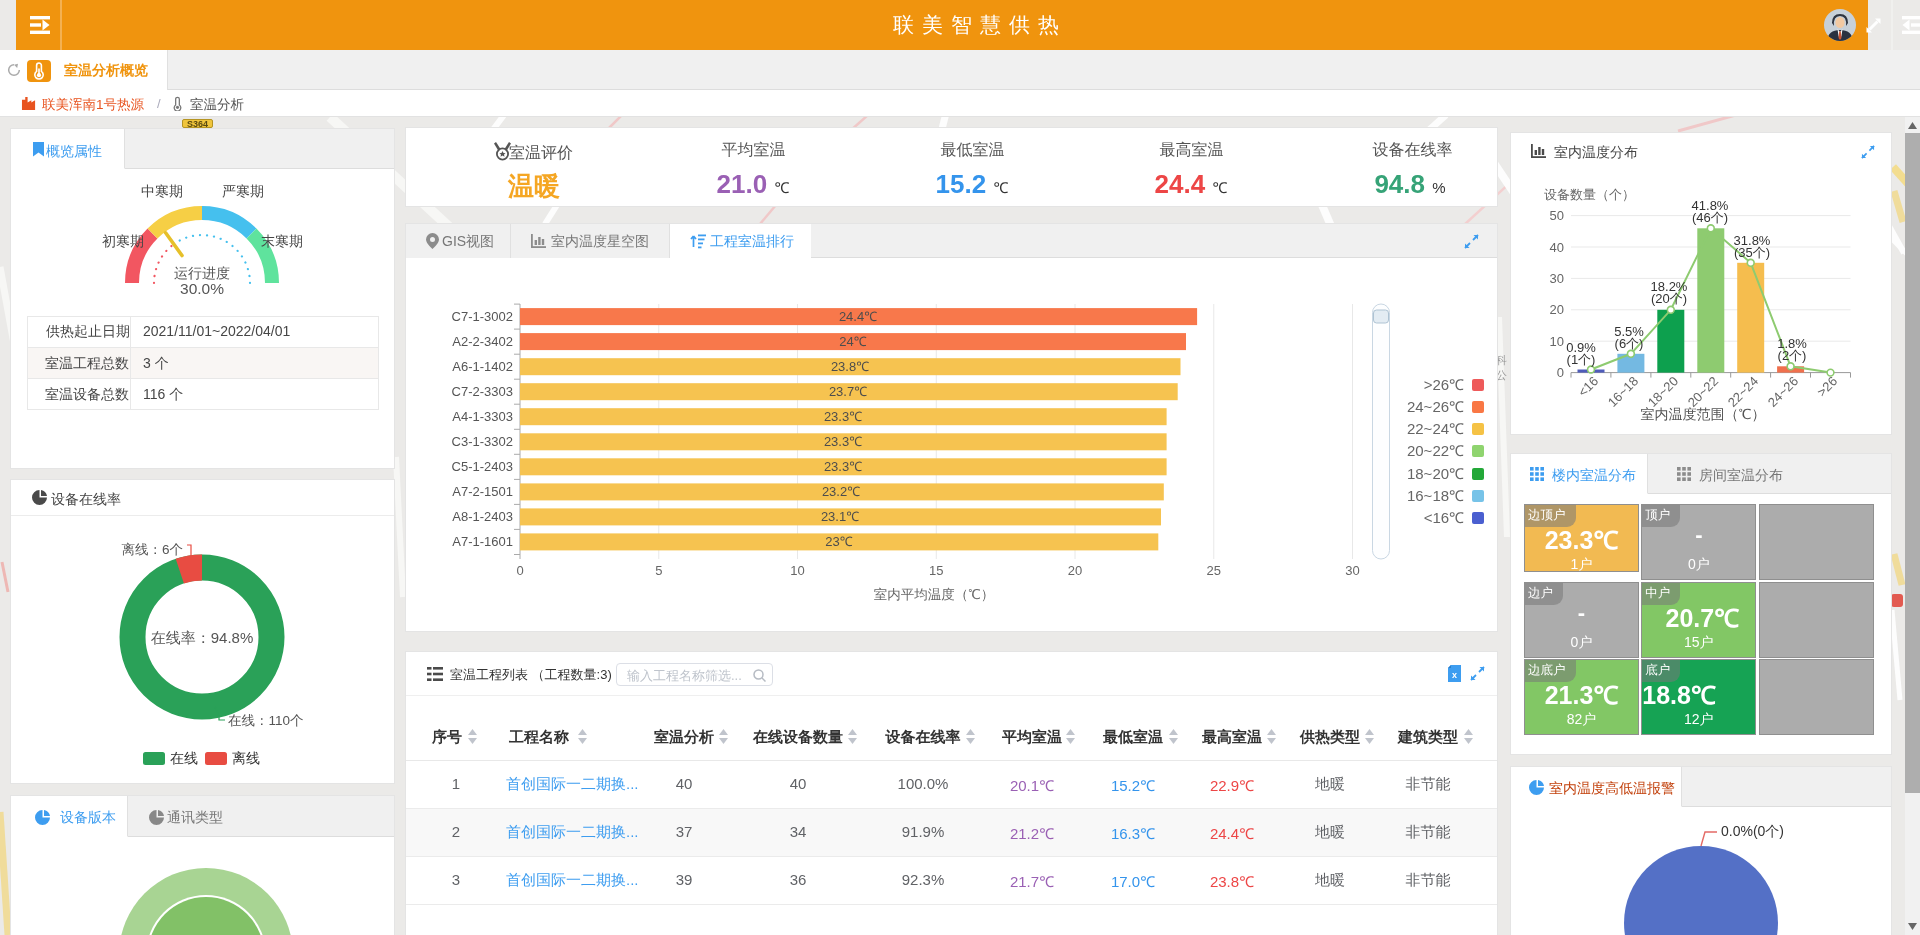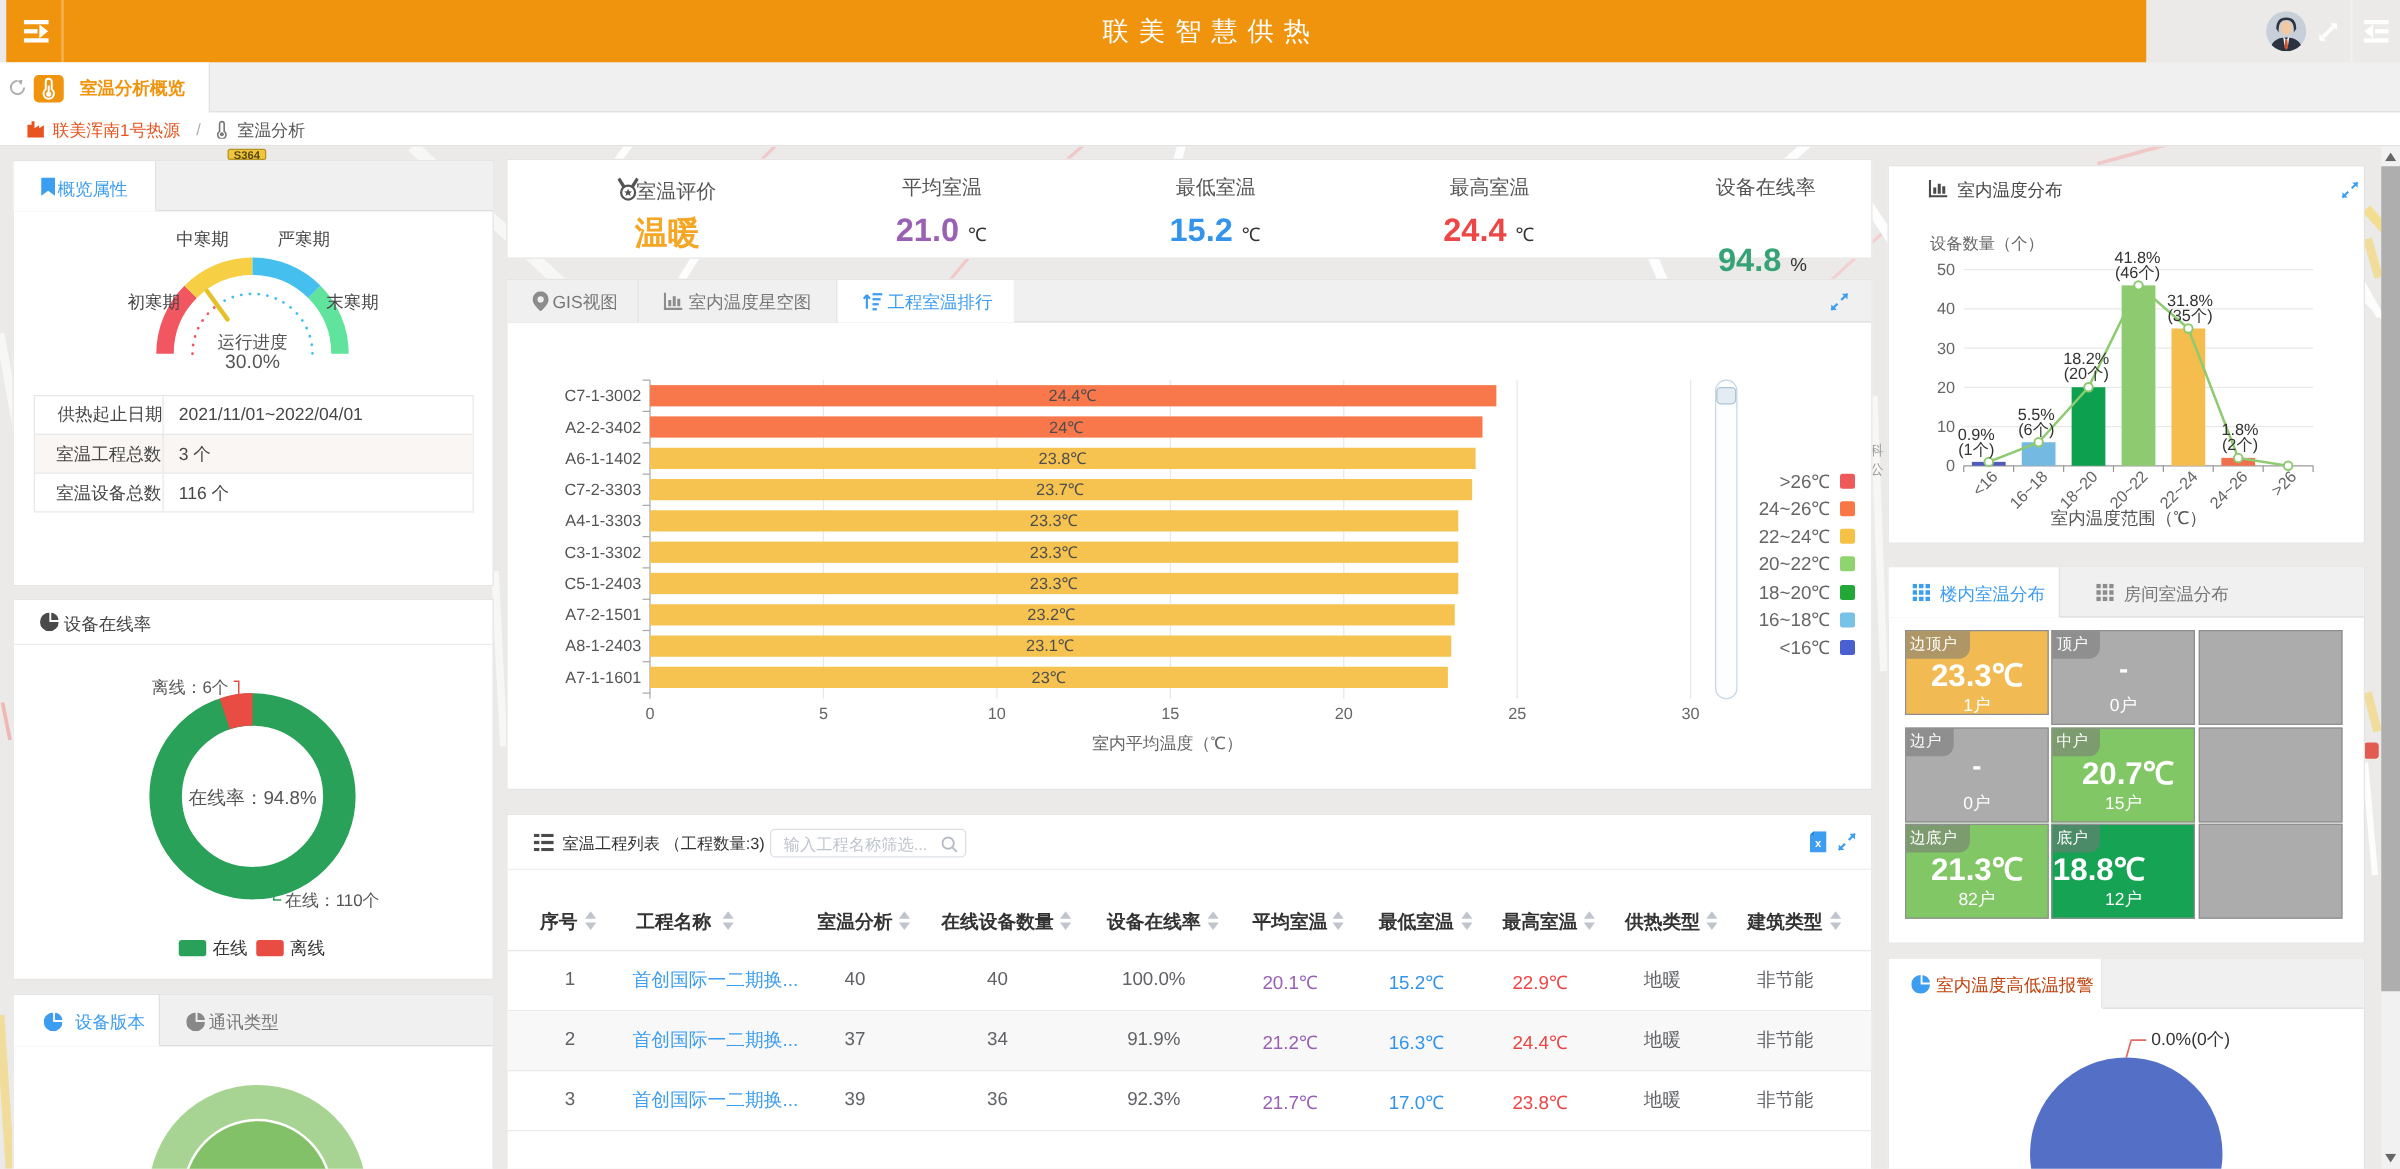--- a/index.html
+++ b/index.html
@@ -39,21 +39,21 @@
  <path d="M1889 109 L1904 136" stroke="#fdfdfd" stroke-width="6" fill="none"></path>
  <path d="M1894 437 L1902 468" stroke="#f0dc9b" stroke-width="7" fill="none"></path>
  <path d="M1892 493 L1900 583" stroke="#fdfdfd" stroke-width="5" fill="none"></path>
  <rect x="1891" y="477" width="12" height="13" rx="3" fill="#e25a50"></rect>
  <text x="1496" y="247" font-size="11" fill="#9a9a9a">科</text>
  <text x="1496" y="262" font-size="11" fill="#9a9a9a">公</text>
 </svg>
 <div class="abs" style="left:182px;top:2px;width:31px;height:9px;background:#f0c53c;border:1px solid #b59422;border-radius:2px;color:#5a4a10;font-size:9px;line-height:8px;text-align:center;font-weight:bold;">S364</div>
 </div>
 
-<div class="abs" style="left:5px;top:0;width:1712px;height:50px;background:#f0940e;">
+<div class="abs" style="left:16px;top:0;width:1852px;height:50px;background:#f0940e;">
  <svg class="abs" style="left:14px;top:15px;" width="20" height="20" viewBox="0 0 20 20">
   <rect x="0" y="1" width="20" height="3.4" fill="#fff"></rect>
   <rect x="0" y="8.3" width="11" height="3.4" fill="#fff"></rect>
   <path d="M12.5 4.5 L19.5 10 L12.5 15.5 Z" fill="#fff"></path>
   <rect x="0" y="15.6" width="20" height="3.4" fill="#fff"></rect>
  </svg>
  <div class="abs" style="left:44px;top:0px;width:2px;height:50px;background:rgba(255,255,255,0.28);"></div>
  <div class="abs" style="left:0;top:0;width:1920px;height:50px;display:flex;align-items:center;justify-content:center;color:#fff;font-size:21px;letter-spacing:8px;text-indent:8px;">联美智慧供热</div>
  <div class="abs" style="left:1808px;top:9px;width:32px;height:32px;border-radius:50%;background:#c7d0d8;overflow:hidden;">
    <svg width="32" height="32" viewBox="0 0 32 32">
@@ -200,21 +200,21 @@
     </svg>
  <div class="abs" style="left:103px;top:15px;font-size:16px;color:#555;">室温评价</div>
  <div class="abs" style="left:19px;top:41px;width:218px;text-align:center;font-size:26px;font-weight:bold;color:#f5a623;">温暖</div>
  <div class="abs" style="left:285px;top:12px;width:125px;text-align:center;font-size:16px;color:#555;">平均室温</div>
  <div class="abs" style="left:238px;top:41px;width:218px;text-align:center;font-size:26px;font-weight:bold;color:#9a60b4;">21.0 <span style="font-size:15px;color:#333;font-weight:normal;">℃</span></div>
  <div class="abs" style="left:504px;top:12px;width:125px;text-align:center;font-size:16px;color:#555;">最低室温</div>
  <div class="abs" style="left:457px;top:41px;width:218px;text-align:center;font-size:26px;font-weight:bold;color:#3494ec;">15.2 <span style="font-size:15px;color:#333;font-weight:normal;">℃</span></div>
  <div class="abs" style="left:723px;top:12px;width:125px;text-align:center;font-size:16px;color:#555;">最高室温</div>
  <div class="abs" style="left:676px;top:41px;width:218px;text-align:center;font-size:26px;font-weight:bold;color:#ed4646;">24.4 <span style="font-size:15px;color:#333;font-weight:normal;">℃</span></div>
  <div class="abs" style="left:934px;top:12px;width:145px;text-align:center;font-size:16px;color:#555;">设备在线率</div>
- <div class="abs" style="left:895px;top:41px;width:218px;text-align:center;font-size:26px;font-weight:bold;color:#36a377;margin-top:24px;">94.8 <span style="font-size:15px;color:#333;font-weight:normal;">%</span></div>
+ <div class="abs" style="left:895px;top:41px;width:218px;text-align:center;font-size:26px;font-weight:bold;color:#36a377;">94.8 <span style="font-size:15px;color:#333;font-weight:normal;">%</span></div>
 </div>
 
 <div class="panel" style="left:405px;top:223px;width:1093px;height:409px;">
  <div class="tabbar" style="left:0;top:0;width:1091px;height:34px;"></div>
  <div class="abs" style="left:0;top:0;width:105px;height:34px;background:#f0f0f0;border-right:1px solid #e0e0e0;"></div>
  <svg class="abs" style="left:20px;top:9px;" width="13" height="16" viewBox="0 0 13 16">
       <path d="M6.5 0 A6.5 6.5 0 0 1 13 6.5 C13 10.5 6.5 16 6.5 16 C6.5 16 0 10.5 0 6.5 A6.5 6.5 0 0 1 6.5 0 Z M6.5 4 a2.5 2.5 0 1 0 0 5 a2.5 2.5 0 0 0 0 -5" fill="#8c8c8c" fill-rule="evenodd"></path>
     </svg>
  <div class="abs" style="left:36px;top:9px;font-size:14px;color:#777;">GIS视图</div>
  <div class="abs" style="left:105px;top:0;width:159px;height:34px;background:#f0f0f0;border-right:1px solid #e0e0e0;"></div>
@@ -368,21 +368,21 @@
       <path d="M9.5 1 L14 1 L14 5.5 Z" fill="#3d9df0"></path>
       <path d="M1 9.5 L1 14 L5.5 14 Z" fill="#3d9df0"></path>
     </svg>
  <div class="abs" style="left:0;top:63px;width:1091px;height:46px;border-bottom:1px solid #e8e8e8;"></div>
  <div class="abs" style="left:0;top:109px;width:1091px;height:48px;border-bottom:1px solid #ebebeb;"></div>
  <div class="abs" style="left:0;top:157px;width:1091px;height:48px;background:#f8f8f8;border-bottom:1px solid #ebebeb;"></div>
  <div class="abs" style="left:0;top:205px;width:1091px;height:48px;border-bottom:1px solid #ebebeb;"></div>
 </div>
 
 <div class="panel" style="left:1510px;top:132px;width:382px;height:303px;">
- <div class="abs" style="left:12px;top:0;width:380px;height:36px;">
+ <div class="abs" style="left:0;top:0;width:380px;height:36px;">
   <svg class="abs" style="left:20px;top:11px;" width="15" height="14" viewBox="0 0 15 14">
         <rect x="0" y="0" width="1.8" height="14" fill="#4a4a4a"></rect>
         <rect x="0" y="12.2" width="15" height="1.8" fill="#4a4a4a"></rect>
         <rect x="3.6" y="6" width="2.4" height="5" fill="#4a4a4a"></rect>
         <rect x="7.2" y="3" width="2.4" height="8" fill="#4a4a4a"></rect>
         <rect x="10.8" y="5" width="2.4" height="6" fill="#4a4a4a"></rect>
       </svg>
   <div class="abs" style="left:43px;top:11px;font-size:14px;color:#464646;">室内温度分布</div>
   <svg class="abs" style="left:350px;top:12px;" width="14" height="14" viewBox="0 0 15 15">
         <g stroke="#3d9df0" stroke-width="1.8" fill="none">

